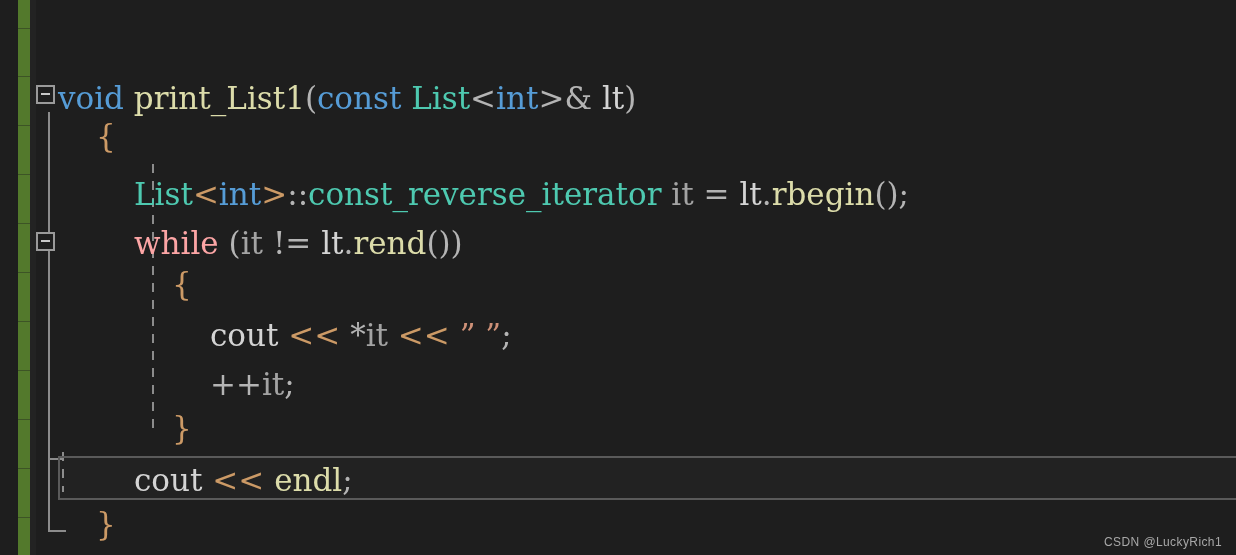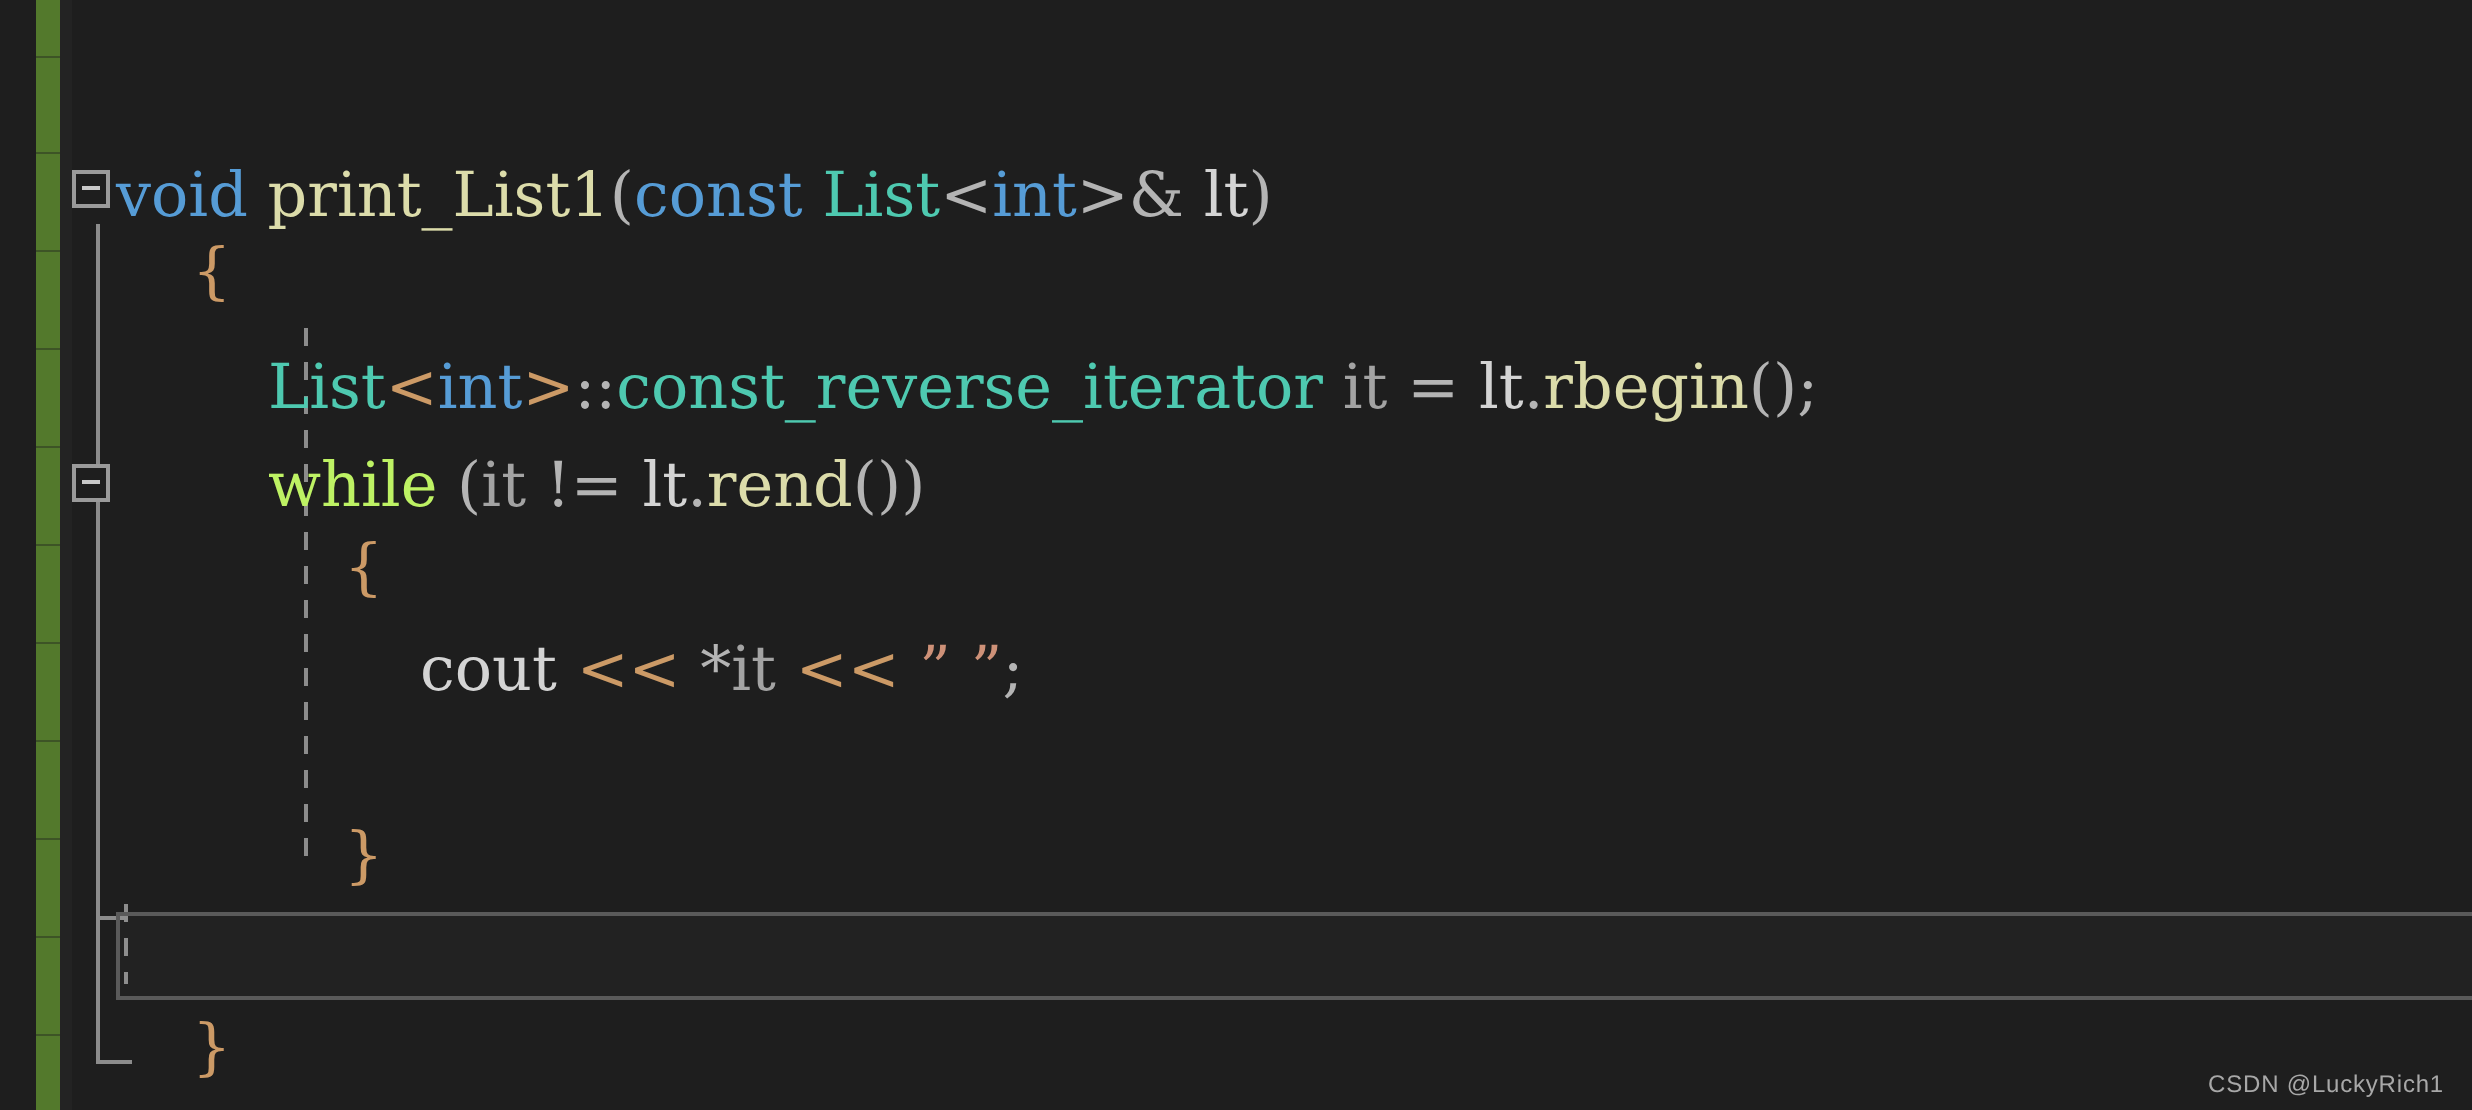--- a/index.html
+++ b/index.html
@@ -59,21 +59,21 @@
     height: 49px;
     line-height: 49px;
     white-space: pre;
     font-family: "DejaVu Serif", serif;
     font-size: 31px;
     letter-spacing: 0px;
   }
 
   
   .t-kw      { color: #569cd6; }   
-  .t-ctrl    { color: #bef264; }   
+  .t-ctrl    { color: #fca5a5; }   
   .t-fn      { color: #dcdcaa; }   
   .t-type    { color: #4ec9b0; }   
   .t-var     { color: #a3a3a3; }   
   .t-plain   { color: #d4d4d4; }   
   .t-punct   { color: #b4b4b4; }
   .t-brace   { color: #cc9a66; }   
   .t-str     { color: #ce9178; }   
 
   
   .fold-box {
@@ -170,19 +170,21 @@
 
   <div class="stmt-highlight" style="left:58px; top:456px; width:1178px; height:44px;"></div>
 
   <div class="code-layer">
     <div class="line" style="top: 74px; left: 58px; padding-left: 0px;"><span class="t-kw">void</span><span class="t-plain"> </span><span class="t-fn">print_List1</span><span class="t-punct">(</span><span class="t-kw">const</span><span class="t-plain"> </span><span class="t-type">List</span><span class="t-punct">&lt;</span><span class="t-kw">int</span><span class="t-punct">&gt;</span><span class="t-punct">&amp;</span><span class="t-plain"> </span><span class="t-plain">lt</span><span class="t-punct">)</span></div>
     <div class="line" style="top: 112px; left: 58px; padding-left: 38px;"><span class="t-brace">{</span></div>
     <div class="line" style="top: 170px; left: 58px; padding-left: 76px;"><span class="t-type">List</span><span class="t-brace">&lt;</span><span class="t-kw">int</span><span class="t-brace">&gt;</span><span class="t-punct">::</span><span class="t-type">const_reverse_iterator</span><span class="t-plain"> </span><span class="t-var">it</span><span class="t-plain"> </span><span class="t-punct">=</span><span class="t-plain"> </span><span class="t-plain">lt</span><span class="t-punct">.</span><span class="t-fn">rbegin</span><span class="t-punct">();</span></div>
     <div class="line" style="top: 219px; left: 58px; padding-left: 76px;"><span class="t-ctrl">while</span><span class="t-plain"> </span><span class="t-punct">(</span><span class="t-var">it</span><span class="t-plain"> </span><span class="t-punct">!=</span><span class="t-plain"> </span><span class="t-plain">lt</span><span class="t-punct">.</span><span class="t-fn">rend</span><span class="t-punct">())</span></div>
     <div class="line" style="top: 260px; left: 58px; padding-left: 114px;"><span class="t-brace">{</span></div>
     <div class="line" style="top: 311px; left: 58px; padding-left: 152px;"><span class="t-plain">cout</span><span class="t-plain"> </span><span class="t-brace">&lt;&lt;</span><span class="t-plain"> </span><span class="t-punct">*</span><span class="t-var">it</span><span class="t-plain"> </span><span class="t-brace">&lt;&lt;</span><span class="t-plain"> </span><span class="t-str">” ”</span><span class="t-punct">;</span></div>
+    <div class="line" style="top: 360px; left: 58px; padding-left: 152px;"><span class="t-punct">++</span><span class="t-var">it</span><span class="t-punct">;</span></div>
     <div class="line" style="top: 404px; left: 58px; padding-left: 114px;"><span class="t-brace">}</span></div>
+    <div class="line" style="top: 456px; left: 58px; padding-left: 76px;"><span class="t-plain">cout</span><span class="t-plain"> </span><span class="t-brace">&lt;&lt;</span><span class="t-plain"> </span><span class="t-fn">endl</span><span class="t-punct">;</span></div>
     <div class="line" style="top: 500px; left: 58px; padding-left: 38px;"><span class="t-brace">}</span></div>
   </div>
 
   <div class="watermark">CSDN @LuckyRich1</div>
 
 </div>
 
 </body></html>

